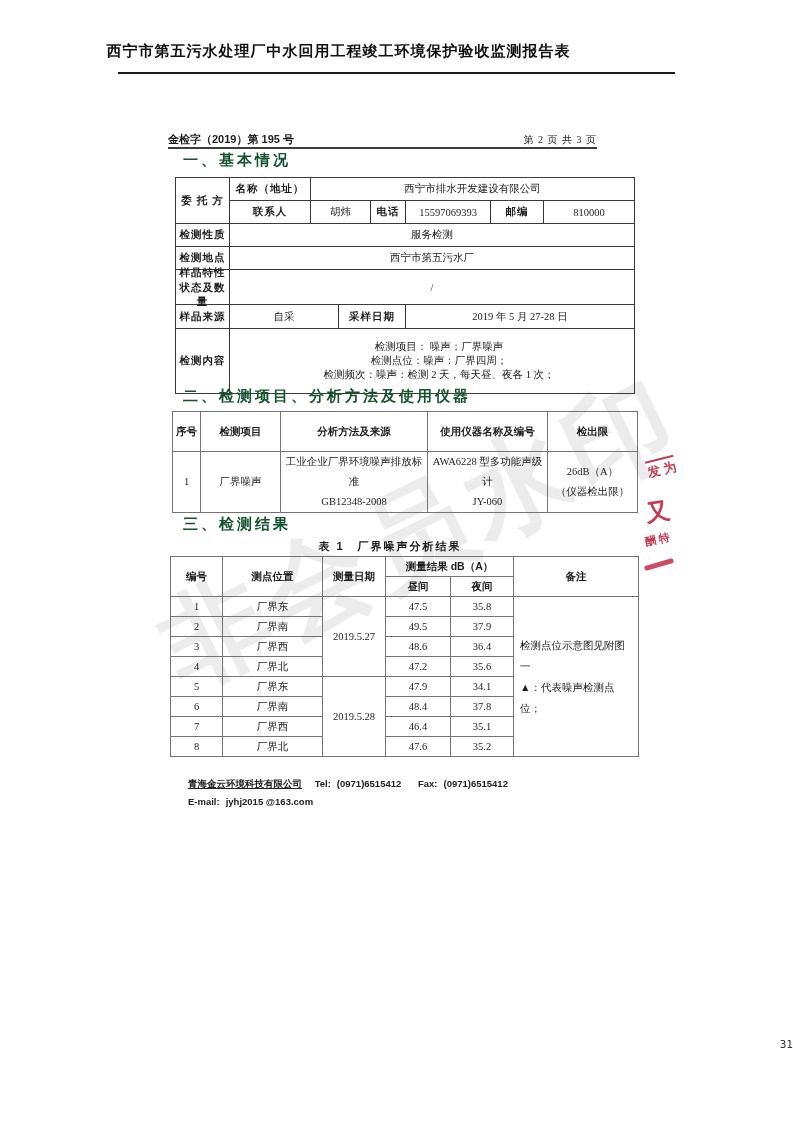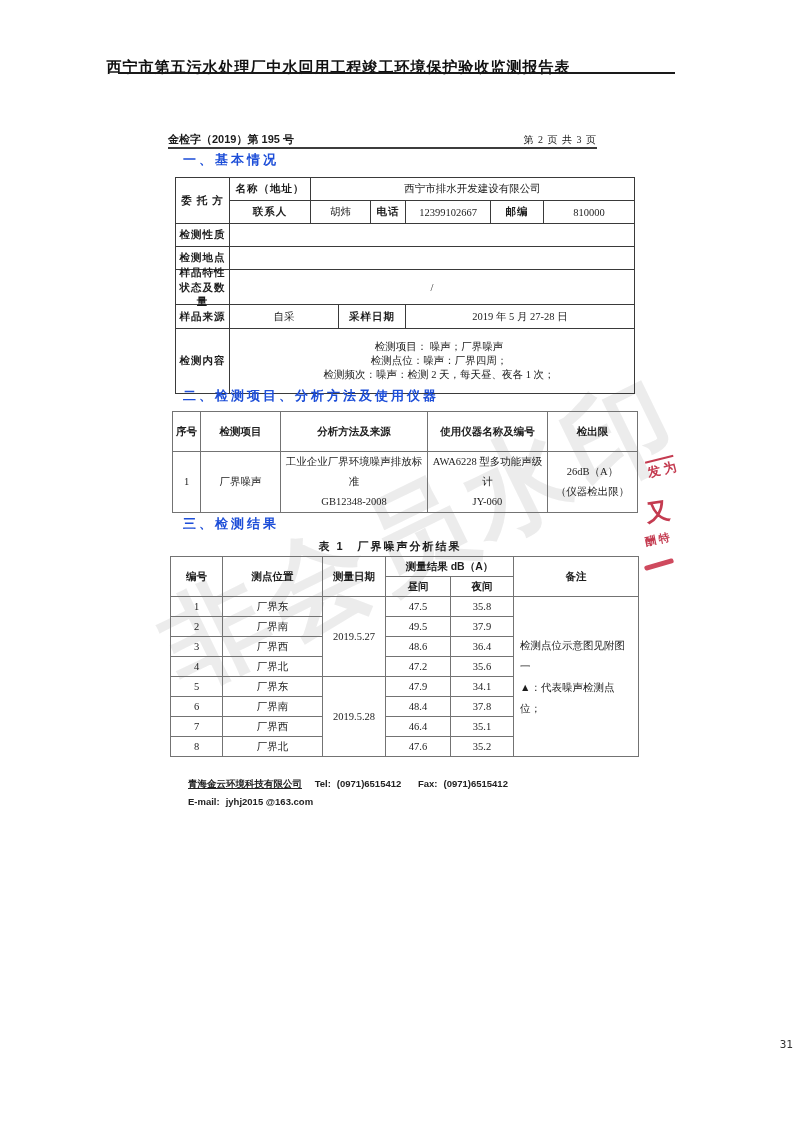--- a/index.html
+++ b/index.html
@@ -10,33 +10,33 @@
   .abs{position:absolute;box-sizing:border-box;}
   
   .watermark{
     left:100px;top:462px;width:640px;text-align:center;
     transform:rotate(-26deg);font-size:106px;font-weight:700;
     color:#dadada;opacity:.5;letter-spacing:6px;white-space:nowrap;
     font-family:"Liberation Sans",sans-serif;z-index:0;
   }
   
   .doc-title{
-    left:0;top:58px;width:677px;text-align:center;font-size:15px;font-weight:700;
+    left:0;top:42px;width:677px;text-align:center;font-size:15px;font-weight:700;
     font-family:"Liberation Sans",sans-serif;letter-spacing:1px;color:#111;
   }
   .title-rule{left:118px;top:72px;width:557px;height:2px;background:#1a1a1a;}
   .doc-head{
     left:168px;top:130px;width:429px;height:19px;display:flex;align-items:flex-end;
     justify-content:space-between;border-bottom:2px solid #3c3c3c;padding-bottom:0;
   }
   .doc-head .dn{font-size:11px;font-weight:700;font-family:"Liberation Sans",sans-serif;}
   .doc-head .pi{font-size:10px;letter-spacing:1px;}
   .sec-heading{
-    font-size:13px;font-weight:700;font-family:"Liberation Sans",sans-serif;
-    letter-spacing:3px;color:#1d4ed8;
+    font-size:15px;font-weight:700;font-family:"Liberation Sans",sans-serif;
+    letter-spacing:3px;color:#14532d;
   }
   
   .t1{left:175px;top:177px;width:460px;border:1px solid #3a3a3a;font-size:10.5px;background:transparent;}
   .t1 .row{display:flex;border-bottom:1px solid #3a3a3a;}
   .t1 .row:last-child{border-bottom:none;}
   .t1 .c{border-right:1px solid #3a3a3a;display:flex;align-items:center;justify-content:center;
          box-sizing:border-box;text-align:center;}
   .t1 .c.last{border-right:none;}
   .lab{font-weight:700;font-family:"Liberation Sans",sans-serif;letter-spacing:1px;}
   .stack{flex:1;display:flex;flex-direction:column;}
@@ -98,33 +98,35 @@
       <div class="c lab" style="width:54px;">委 托 方</div>
       <div class="stack">
         <div class="subrow" style="height:23px;">
           <div class="c lab" style="width:81px;">名称（地址）</div>
           <div class="c last" style="flex:1;">西宁市排水开发建设有限公司</div>
         </div>
         <div class="subrow" style="height:22px;">
           <div class="c lab" style="width:81px;">联系人</div>
           <div class="c" style="width:60px;">胡炜</div>
           <div class="c lab" style="width:35px;">电话</div>
-          <div class="c" style="width:85px;">12399102667</div>
+          <div class="c" style="width:85px;">15597069393</div>
           <div class="c lab" style="width:53px;">邮编</div>
           <div class="c last" style="flex:1;">810000</div>
         </div>
       </div>
     </div>
 
     <div class="row" style="height:22px;">
       <div class="c lab" style="width:54px;">检测性质</div>
+      <div class="c last" style="flex:1;">服务检测</div>
     </div>
 
     <div class="row" style="height:22px;">
       <div class="c lab" style="width:54px;">检测地点</div>
+      <div class="c last" style="flex:1;">西宁市第五污水厂</div>
     </div>
 
     <div class="row" style="height:34px;">
       <div class="c lab" style="width:54px;flex-direction:column;line-height:1.4;">
         <span>样品特性</span>
         <span>状态及数量</span>
       </div>
       <div class="c last" style="flex:1;">/</div>
     </div>
 

